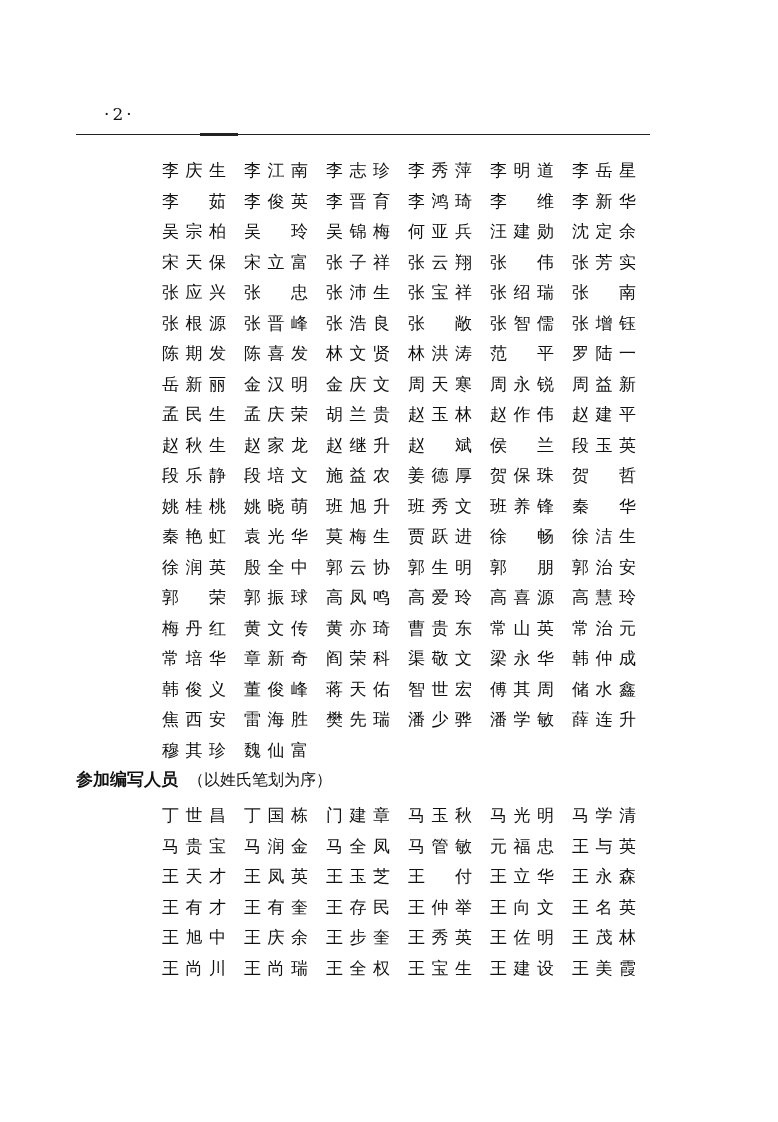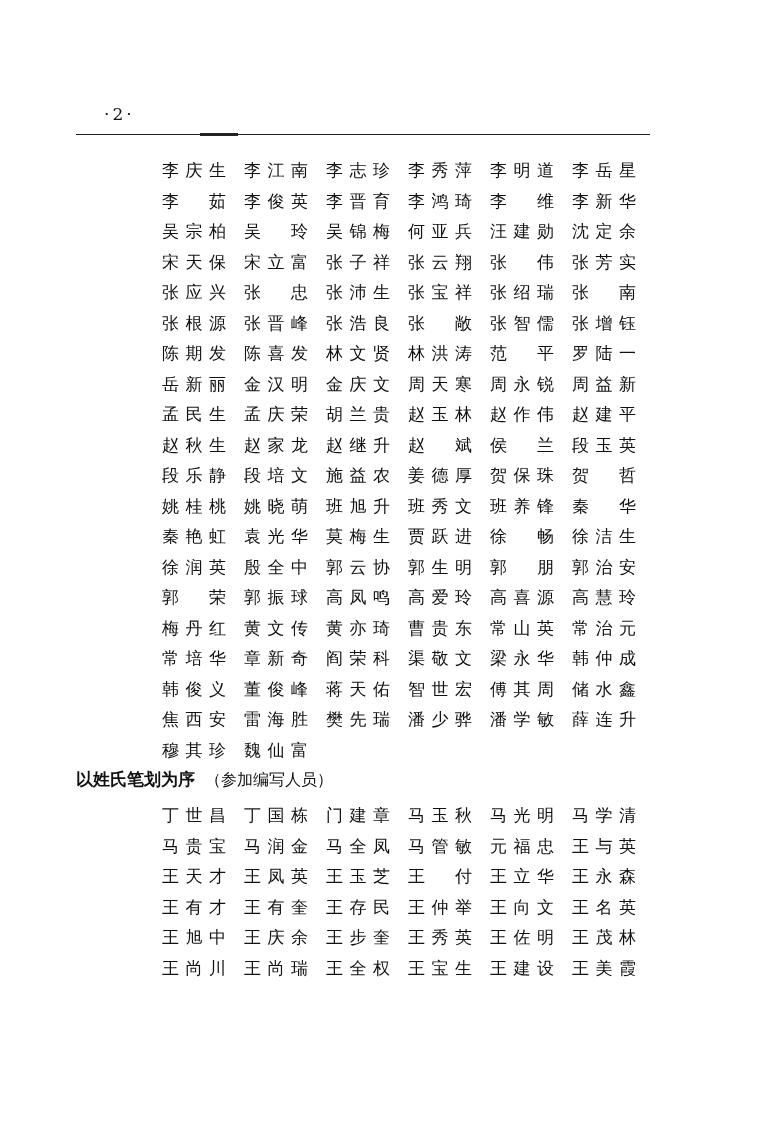--- a/index.html
+++ b/index.html
@@ -585,21 +585,21 @@
       <span>珍</span>
     </div>
     <div class="cell">
       <span>魏</span>
       <span>仙</span>
       <span>富</span>
     </div>
   </div>
 
 <div class="section-title">
-  <b>以姓氏笔划为序</b><span class="note">（参加编写人员）</span>
+  <b>参加编写人员</b><span class="note">（以姓氏笔划为序）</span>
 </div>
 
 <div class="grid" id="contrib-grid" style="top:800px;">
     <div class="cell">
       <span>丁</span>
       <span>世</span>
       <span>昌</span>
     </div>
     <div class="cell">
       <span>丁</span>

